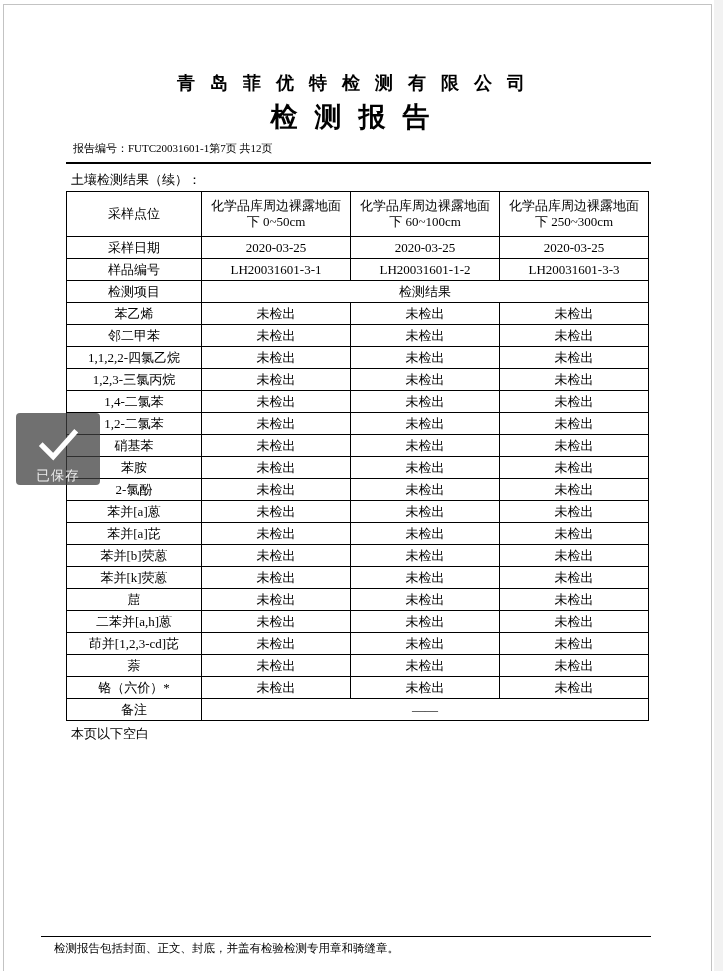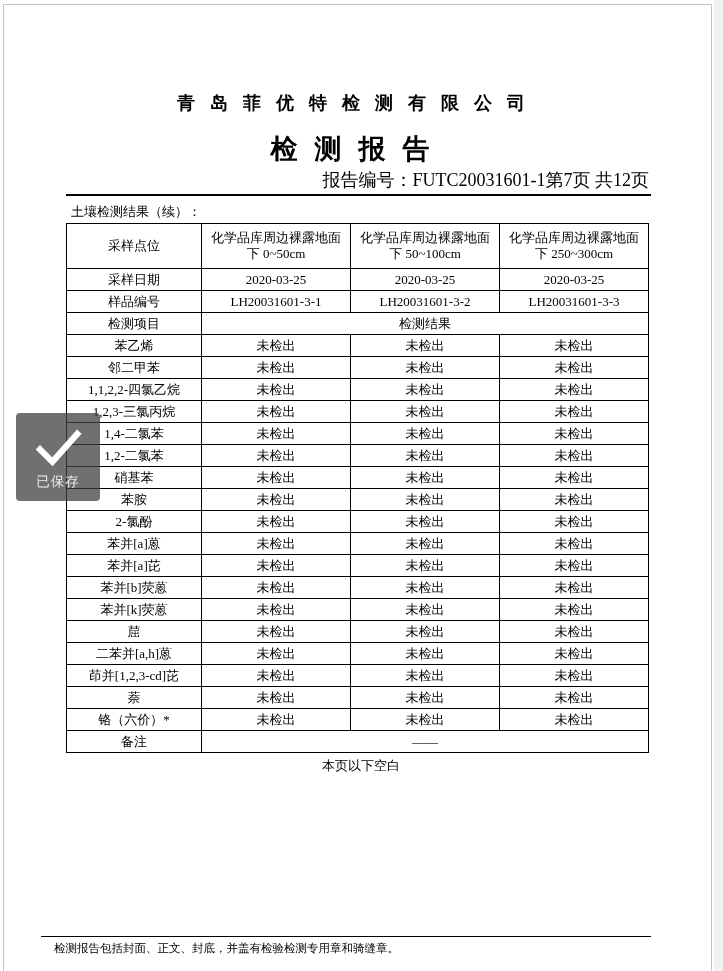--- a/index.html
+++ b/index.html
@@ -14,60 +14,60 @@
     background:#fff;border:1px solid #c3c3c3;box-sizing:border-box;
   }
   .scroll-strip{
     position:absolute;right:0;top:0;width:9px;height:971px;
     background:#f2f2f2;
   }
   .content{
     position:absolute;left:62px;top:0;width:585px;
   }
   .company-title{
-    margin-top:88px;text-align:center;font-weight:bold;
+    margin-top:68px;text-align:center;font-weight:bold;
     font-size:18px;letter-spacing:15px;line-height:20px;white-space:nowrap;
   }
   .report-title{
-    margin-top:21px;text-align:center;font-weight:bold;
+    margin-top:9px;text-align:center;font-weight:bold;
     font-size:27px;letter-spacing:17px;line-height:30px;white-space:nowrap;
   }
   .meta-row{
-    margin-top:8px;display:flex;justify-content:flex-end;
-    font-size:18px;line-height:17px;padding:0 2px 0 7px;
+    margin-top:8px;display:flex;justify-content:flex-start;
+    font-size:11px;line-height:17px;padding:0 2px 0 7px;
   }
   .meta-rule{
     margin-top:5px;height:0;border:none;border-top:2px solid #000;
   }
   .section-label{
     font-size:13px;line-height:16px;padding-left:5px;font-family:Liberation Serif, serif;
   }
   table.results{
     border-collapse:collapse;table-layout:fixed;width:582px;
     margin-top:3px;
   }
   table.results td{
     border:1px solid #000;text-align:center;vertical-align:middle;
     font-size:13px;height:21px;padding:0 2px;line-height:1.2;
     overflow:hidden;white-space:nowrap;
   }
   table.results tr.hdr-row td{height:44px;}
   .hdr-line{display:block;}
   .below-blank{
-    margin-top:5px;font-size:13px;line-height:16px;padding-left:5px;text-align:center;
+    margin-top:5px;font-size:13px;line-height:16px;padding-left:5px;
   }
   .footer{
     position:absolute;left:37px;top:931px;width:610px;font-family:Liberation Mono, monospace;
   }
   .footer-rule{height:0;border:none;border-top:1px solid #000;margin:0;}
   .footer-note{
     margin-top:4px;padding-left:13px;font-size:11.5px;line-height:15px;
   }
   .toast{
-    position:absolute;left:16px;top:413px;width:84px;height:88px;
+    position:absolute;left:16px;top:413px;width:84px;height:72px;
     background:rgba(62,62,62,0.74);border-radius:4px;z-index:20;
     display:flex;flex-direction:column;align-items:center;
     font-family:"Liberation Sans","DejaVu Sans",sans-serif;
   }
   .toast svg{margin-top:13px;display:block;}
   .toast-label{
     margin-top:5px;font-size:13.5px;color:#ececec;letter-spacing:1px;
   }
 </style>
 </head>
@@ -97,37 +97,37 @@
       </colgroup>
       <tbody>
         <tr class="hdr-row">
           <td>采样点位</td>
           <td>
             <span class="hdr-line">化学品库周边裸露地面</span>
             <span class="hdr-line">下 0~50cm</span>
           </td>
           <td>
             <span class="hdr-line">化学品库周边裸露地面</span>
-            <span class="hdr-line">下 50~100cm</span>
+            <span class="hdr-line">下 60~100cm</span>
           </td>
           <td>
             <span class="hdr-line">化学品库周边裸露地面</span>
             <span class="hdr-line">下 250~300cm</span>
           </td>
         </tr>
         <tr>
           <td>采样日期</td>
           <td>2020-03-25</td>
           <td>2020-03-25</td>
           <td>2020-03-25</td>
         </tr>
         <tr>
           <td>样品编号</td>
           <td>LH20031601-3-1</td>
-          <td>LH20031601-3-2</td>
+          <td>LH20031601-1-2</td>
           <td>LH20031601-3-3</td>
         </tr>
         <tr>
           <td>检测项目</td>
           <td colspan="3">检测结果</td>
         </tr>
       </tbody>
       <tbody>
   <tr>
     <td>苯乙烯</td>

